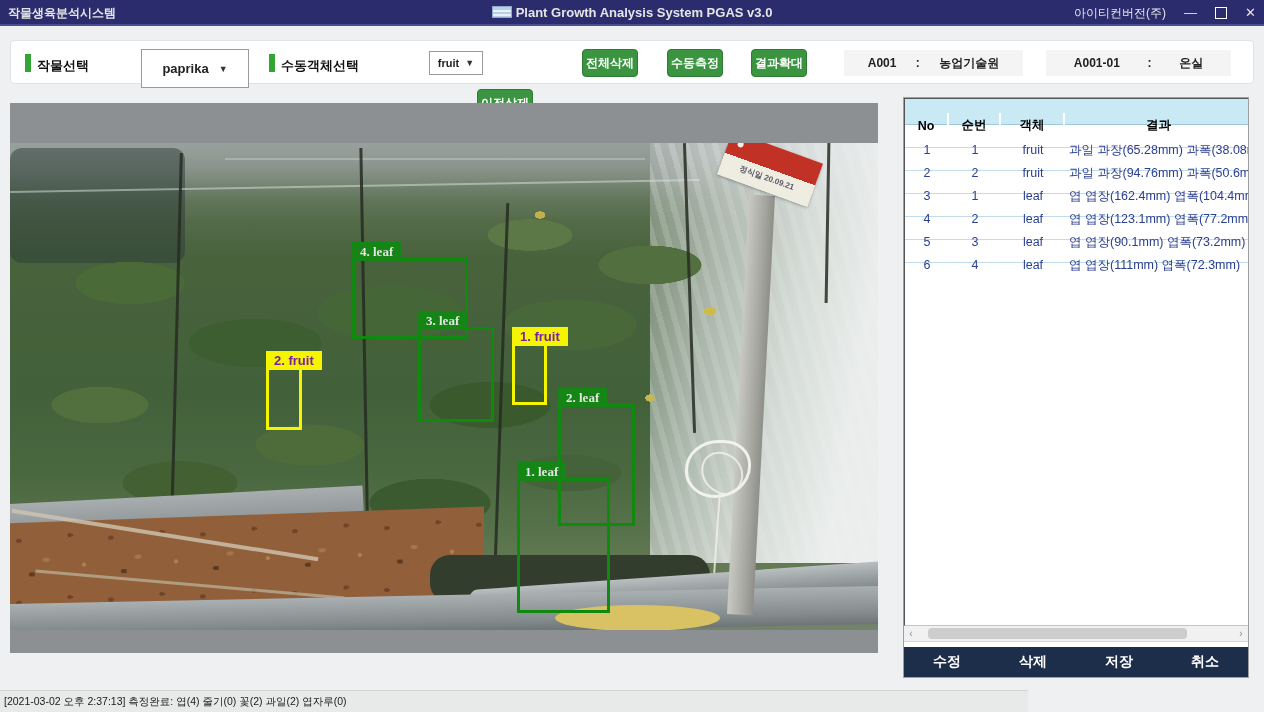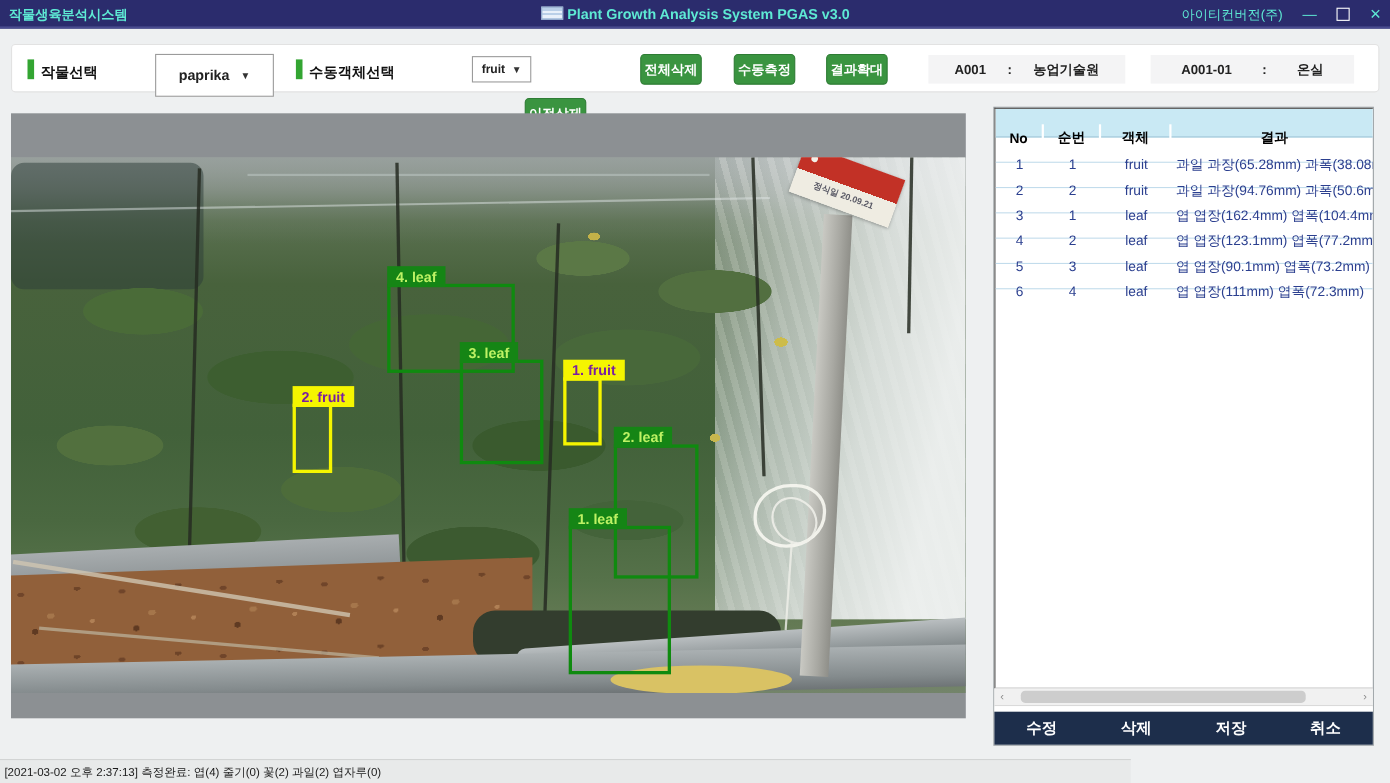--- a/index.html
+++ b/index.html
@@ -1,21 +1,21 @@
 <!DOCTYPE html>
 <html><head>
 <meta charset="utf-8">
 <style>
   * { margin:0; padding:0; box-sizing:border-box; }
   html,body { width:1264px; height:712px; }
   body { font-family:"Liberation Sans","DejaVu Sans",sans-serif; background:#eef0f1; position:relative; overflow:hidden; }
 
   
   .titlebar { position:absolute; left:0; top:0; width:1264px; height:26px; background:#2b2c6d;
-    border-bottom:2px solid #4a4c8f; display:flex; align-items:center; color:#5eead4; }
+    border-bottom:2px solid #4a4c8f; display:flex; align-items:center; color:#e5e5e5; }
   .tb-left { position:absolute; left:8px; top:5px; font-size:12px; font-weight:bold; }
   .tb-center { position:absolute; left:0; right:0; top:5px; text-align:center; font-size:13px; font-weight:bold; }
   .app-icon { display:inline-block; width:20px; height:12px; background:#cfe0f2;
     border:1px solid #8fa8cc; vertical-align:-1px; margin-right:4px;
     background-image:linear-gradient(180deg,#b9cfe8 0 3px,#e8f0fa 3px 5px,#b9cfe8 5px 7px,#e8f0fa 7px 9px,#b9cfe8 9px 12px); }
   .tb-right { position:absolute; right:8px; top:0; height:26px; display:flex; align-items:center; gap:18px; }
   .company { font-size:12px; font-weight:normal; }
   .wc { font-size:13px; cursor:default; line-height:26px; }
   .wc-max { width:12px; height:12px; border:1.5px solid #fff; display:inline-block; }
 
@@ -93,21 +93,21 @@
   .ph-string2 { left:690px; top:310px; width:44px; height:40px; border:2px solid rgba(240,240,234,.85);
     border-radius:45% 55% 40% 58%; transform:rotate(25deg); }
   .ph-strand { left:706px; top:350px; width:2px; height:80px; background:rgba(240,240,234,.8); transform:rotate(4deg); }
 
   
   .bbox { position:absolute; border-style:solid; border-width:3px; }
   .bbox.leaf { border-color:#0f8a0f; }
   .bbox.fruit { border-color:#f5f500; }
   .bbox-label { position:absolute; bottom:100%; left:-3px; height:19px; line-height:19px;
     padding:0 8px; font-size:13px; font-weight:bold; white-space:nowrap; }
-  .leaf .bbox-label { background:#158515; color:#bef264; }
+  .leaf .bbox-label { background:#158515; color:#e5e5e5;font-family:Liberation Serif, serif; }
   .fruit .bbox-label { background:#f5f500; color:#7a1fa0; }
 
   
   .right-panel { position:absolute; left:903px; top:97px; width:346px; height:581px; background:#fff;
     border:1px solid #9aa0a4; display:flex; flex-direction:column; }
   .table-wrap { flex:0 0 528px; border-bottom:1px solid #c4c4c4; overflow:hidden; border-left:1px solid #555; border-top:1px solid #555; }
   .trow { display:flex; height:23px; align-items:center; border-bottom:1px solid #c2dcec; }
   .thead { height:26px; background:#c9e9f4; font-weight:bold; font-size:14px; color:#000; border-bottom:1px solid #9fc6d8; }
   .thead .tc { border-right:2px solid #fff; }
   .thead .tc:last-child { border-right:none; }

